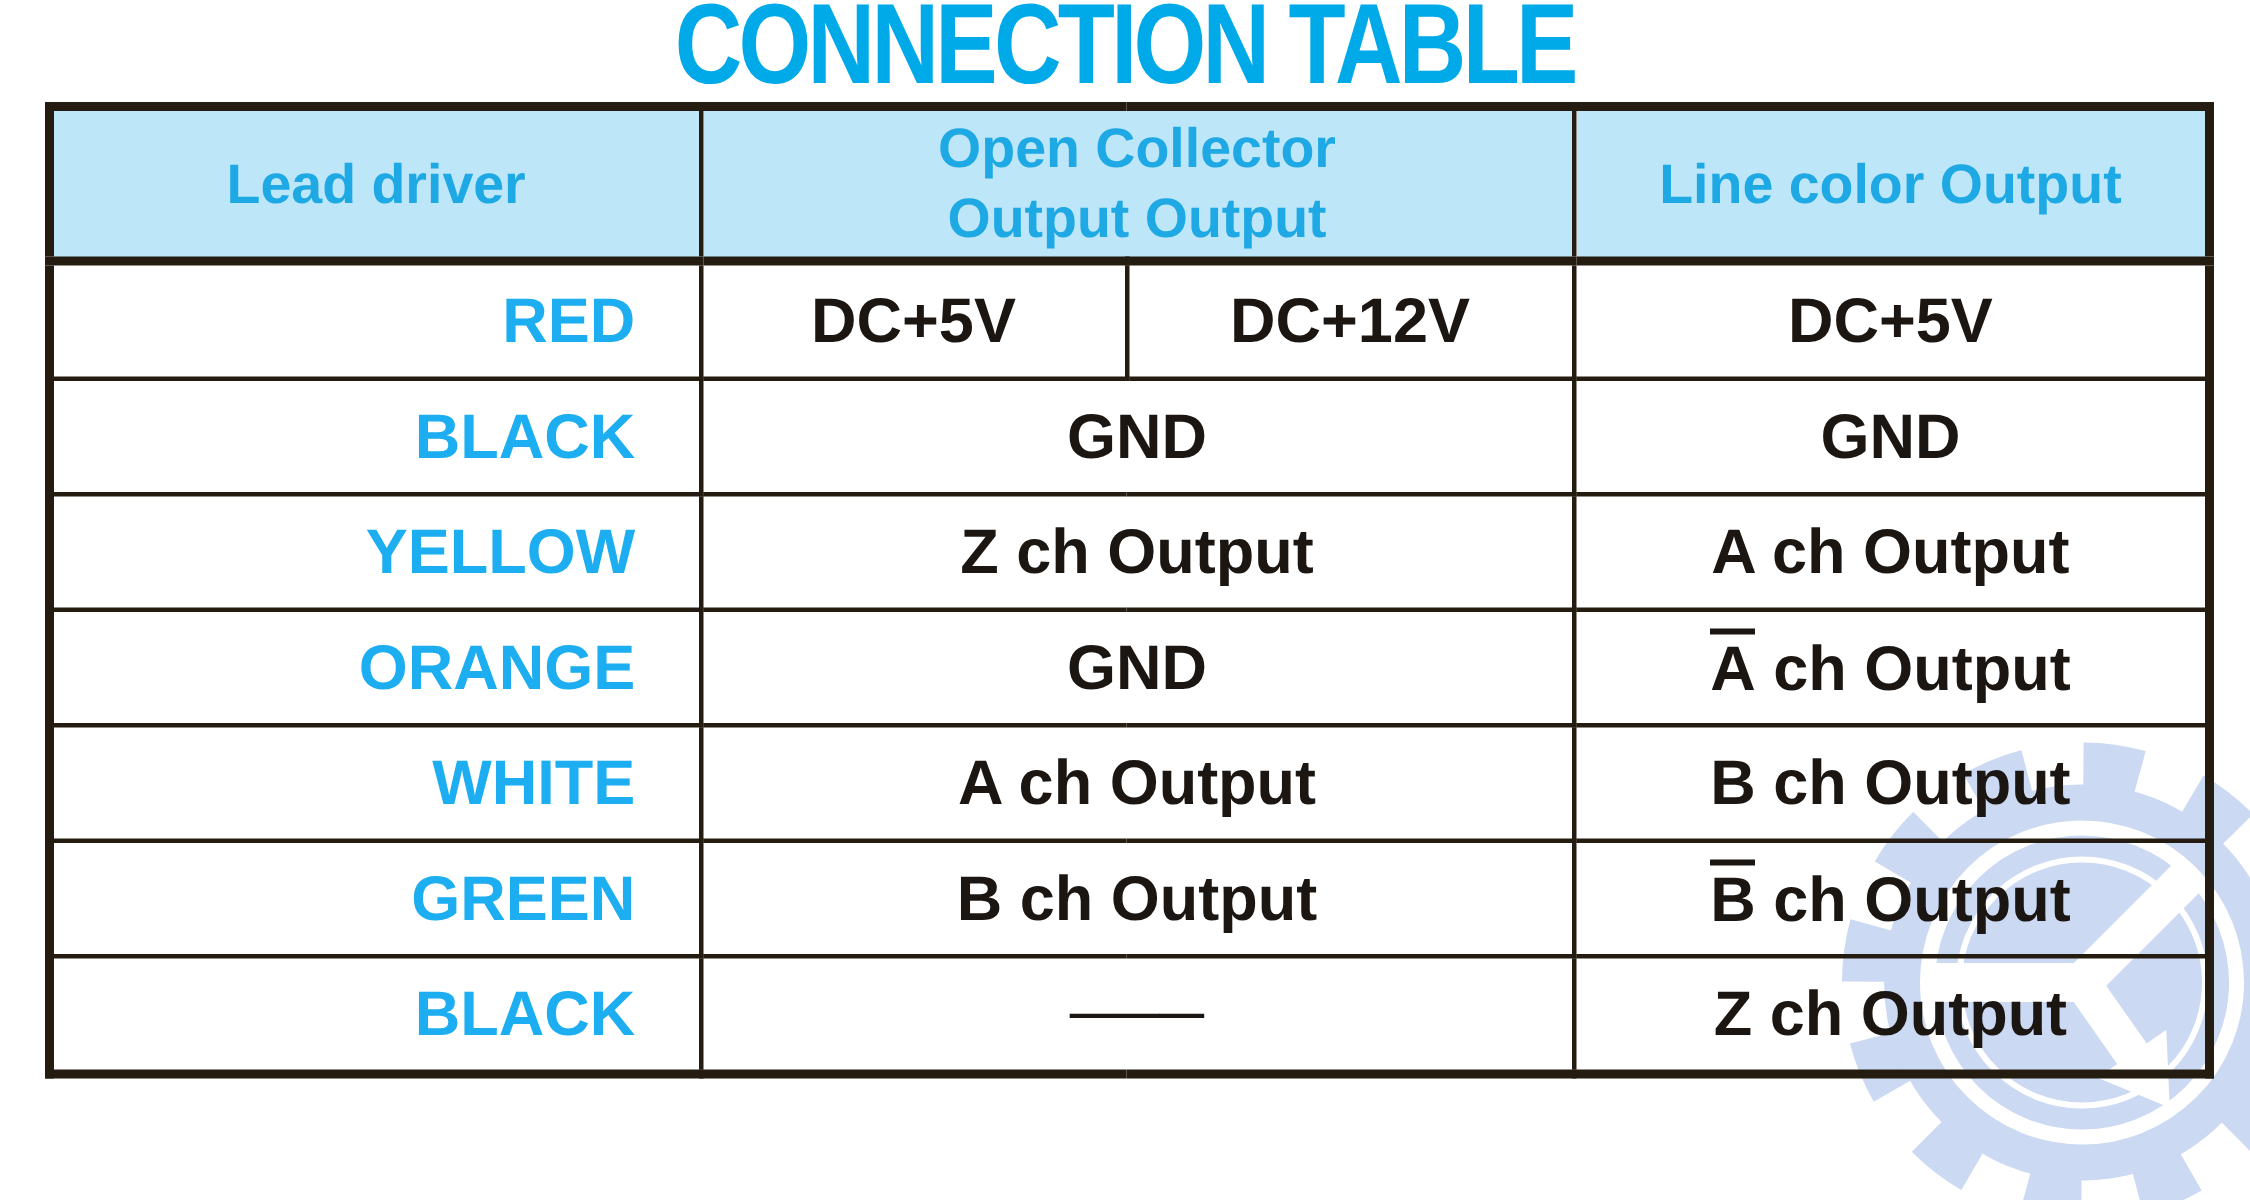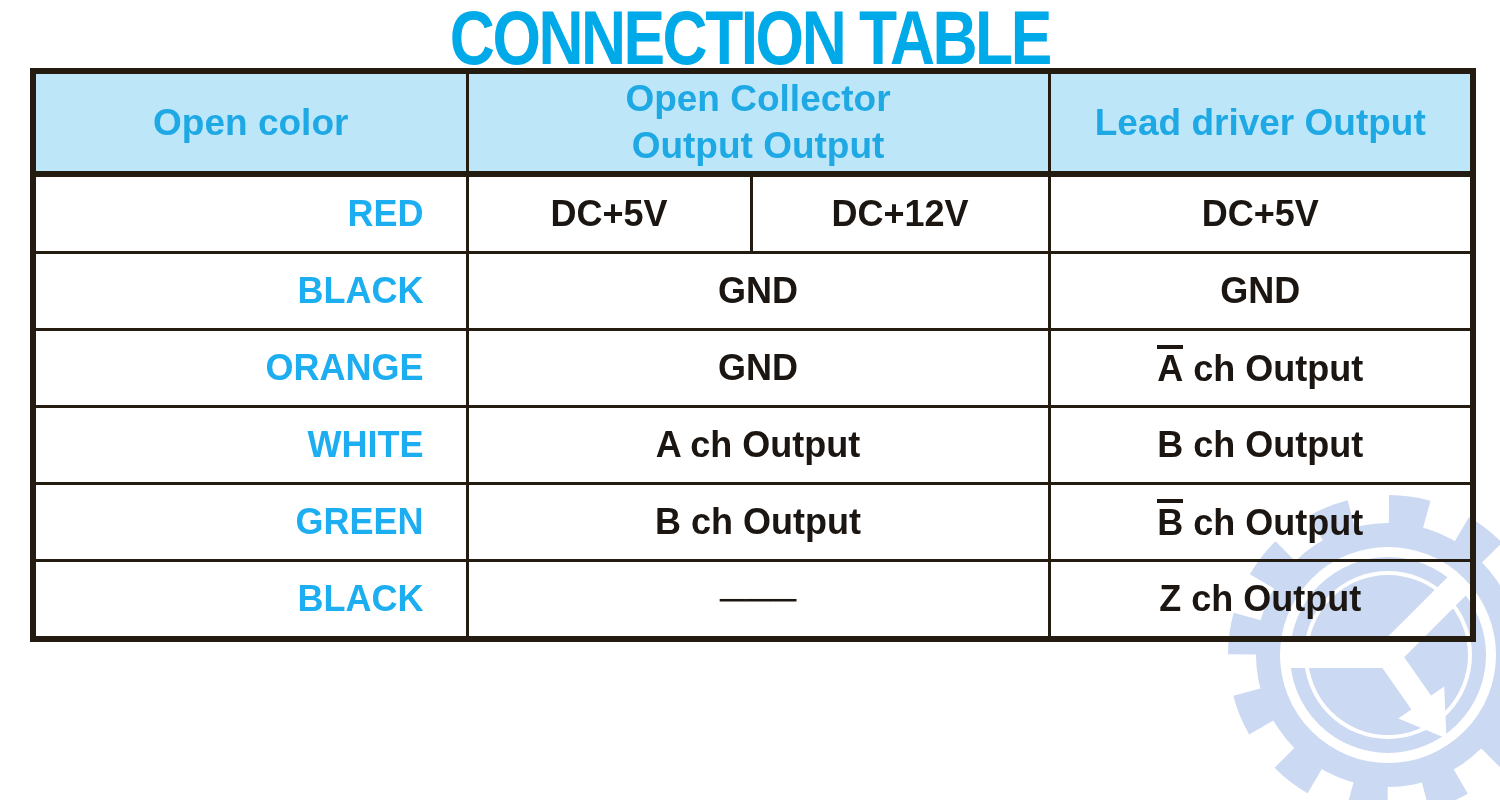--- a/index.html
+++ b/index.html
@@ -2,39 +2,39 @@
 <html><head>
 <meta charset="utf-8">
 <style>
   html,body{margin:0;padding:0;}
   .stage{
     position:relative;width:1500px;height:800px;background:#ffffff;
     overflow:hidden;font-family:"Liberation Sans","DejaVu Sans",sans-serif;
   }
   .title-wrap{
     position:absolute;top:0;left:0;width:100%;height:68px;
-    display:flex;align-items:flex-start;justify-content:center;
+    display:flex;align-items:flex-end;justify-content:center;
   }
   .title{
     font-size:76px;font-weight:bold;color:#00A9E8;line-height:1;
     transform:scaleX(0.82);letter-spacing:-3px;white-space:nowrap;
   }
   .watermark{position:absolute;left:1208px;top:475px;width:360px;height:360px;}
   table.conn{
     position:absolute;left:30px;top:68px;width:1440px;
     border-collapse:collapse;table-layout:fixed;
     border:6px solid #241C11;background:transparent;
   }
   .conn th,.conn td{border:3px solid #241C11;overflow:hidden;}
   .conn th{
     background:#BDE7F9;color:#1FA9E4;font-size:37px;font-weight:bold;
     text-align:center;height:92px;line-height:1.28;border-bottom:6px solid #241C11;
   }
   .conn td{
-    font-size:36px;font-weight:bold;color:#1B1612;
+    font-size:42px;font-weight:bold;color:#1B1612;
     text-align:center;height:72px;background:transparent;vertical-align:middle;
   }
   .conn td.lead{color:#1CAEF0;text-align:right;padding-right:42px;}
   .bar{display:inline-block;border-top:4px solid #1B1612;padding-top:2px;line-height:1;}
   .hline{display:block;}
 </style>
 </head>
 <body>
 
 <div class="stage">
@@ -67,42 +67,47 @@
   <table class="conn">
     <colgroup>
       <col style="width:434px">
         <col style="width:284px">
         <col style="width:298px">
         <col style="width:424px">
     </colgroup>
     <thead>
       <tr>
         <th>
-          <span>Open color</span>
+          <span>Lead driver</span>
         </th>
         <th colspan="2">
           <span class="hline">Open Collector</span>
           <span class="hline">Output Output</span>
         </th>
         <th>
-          <span>Lead driver Output</span>
+          <span>Line color Output</span>
         </th>
       </tr>
     </thead>
     <tbody>
       <tr>
         <td class="lead">RED</td>
         <td>DC+5V</td>
         <td>DC+12V</td>
         <td><span>DC+5V</span></td>
       </tr>
       <tr>
         <td class="lead">BLACK</td>
         <td colspan="2"><span>GND</span></td>
         <td><span>GND</span></td>
+      </tr>
+      <tr>
+        <td class="lead">YELLOW</td>
+        <td colspan="2"><span>Z ch Output</span></td>
+        <td><span>A ch Output</span></td>
       </tr>
       <tr>
         <td class="lead">ORANGE</td>
         <td colspan="2"><span>GND</span></td>
         <td><span class="bar">A</span><span> ch Output</span></td>
       </tr>
       <tr>
         <td class="lead">WHITE</td>
         <td colspan="2"><span>A ch Output</span></td>
         <td><span>B ch Output</span></td>

